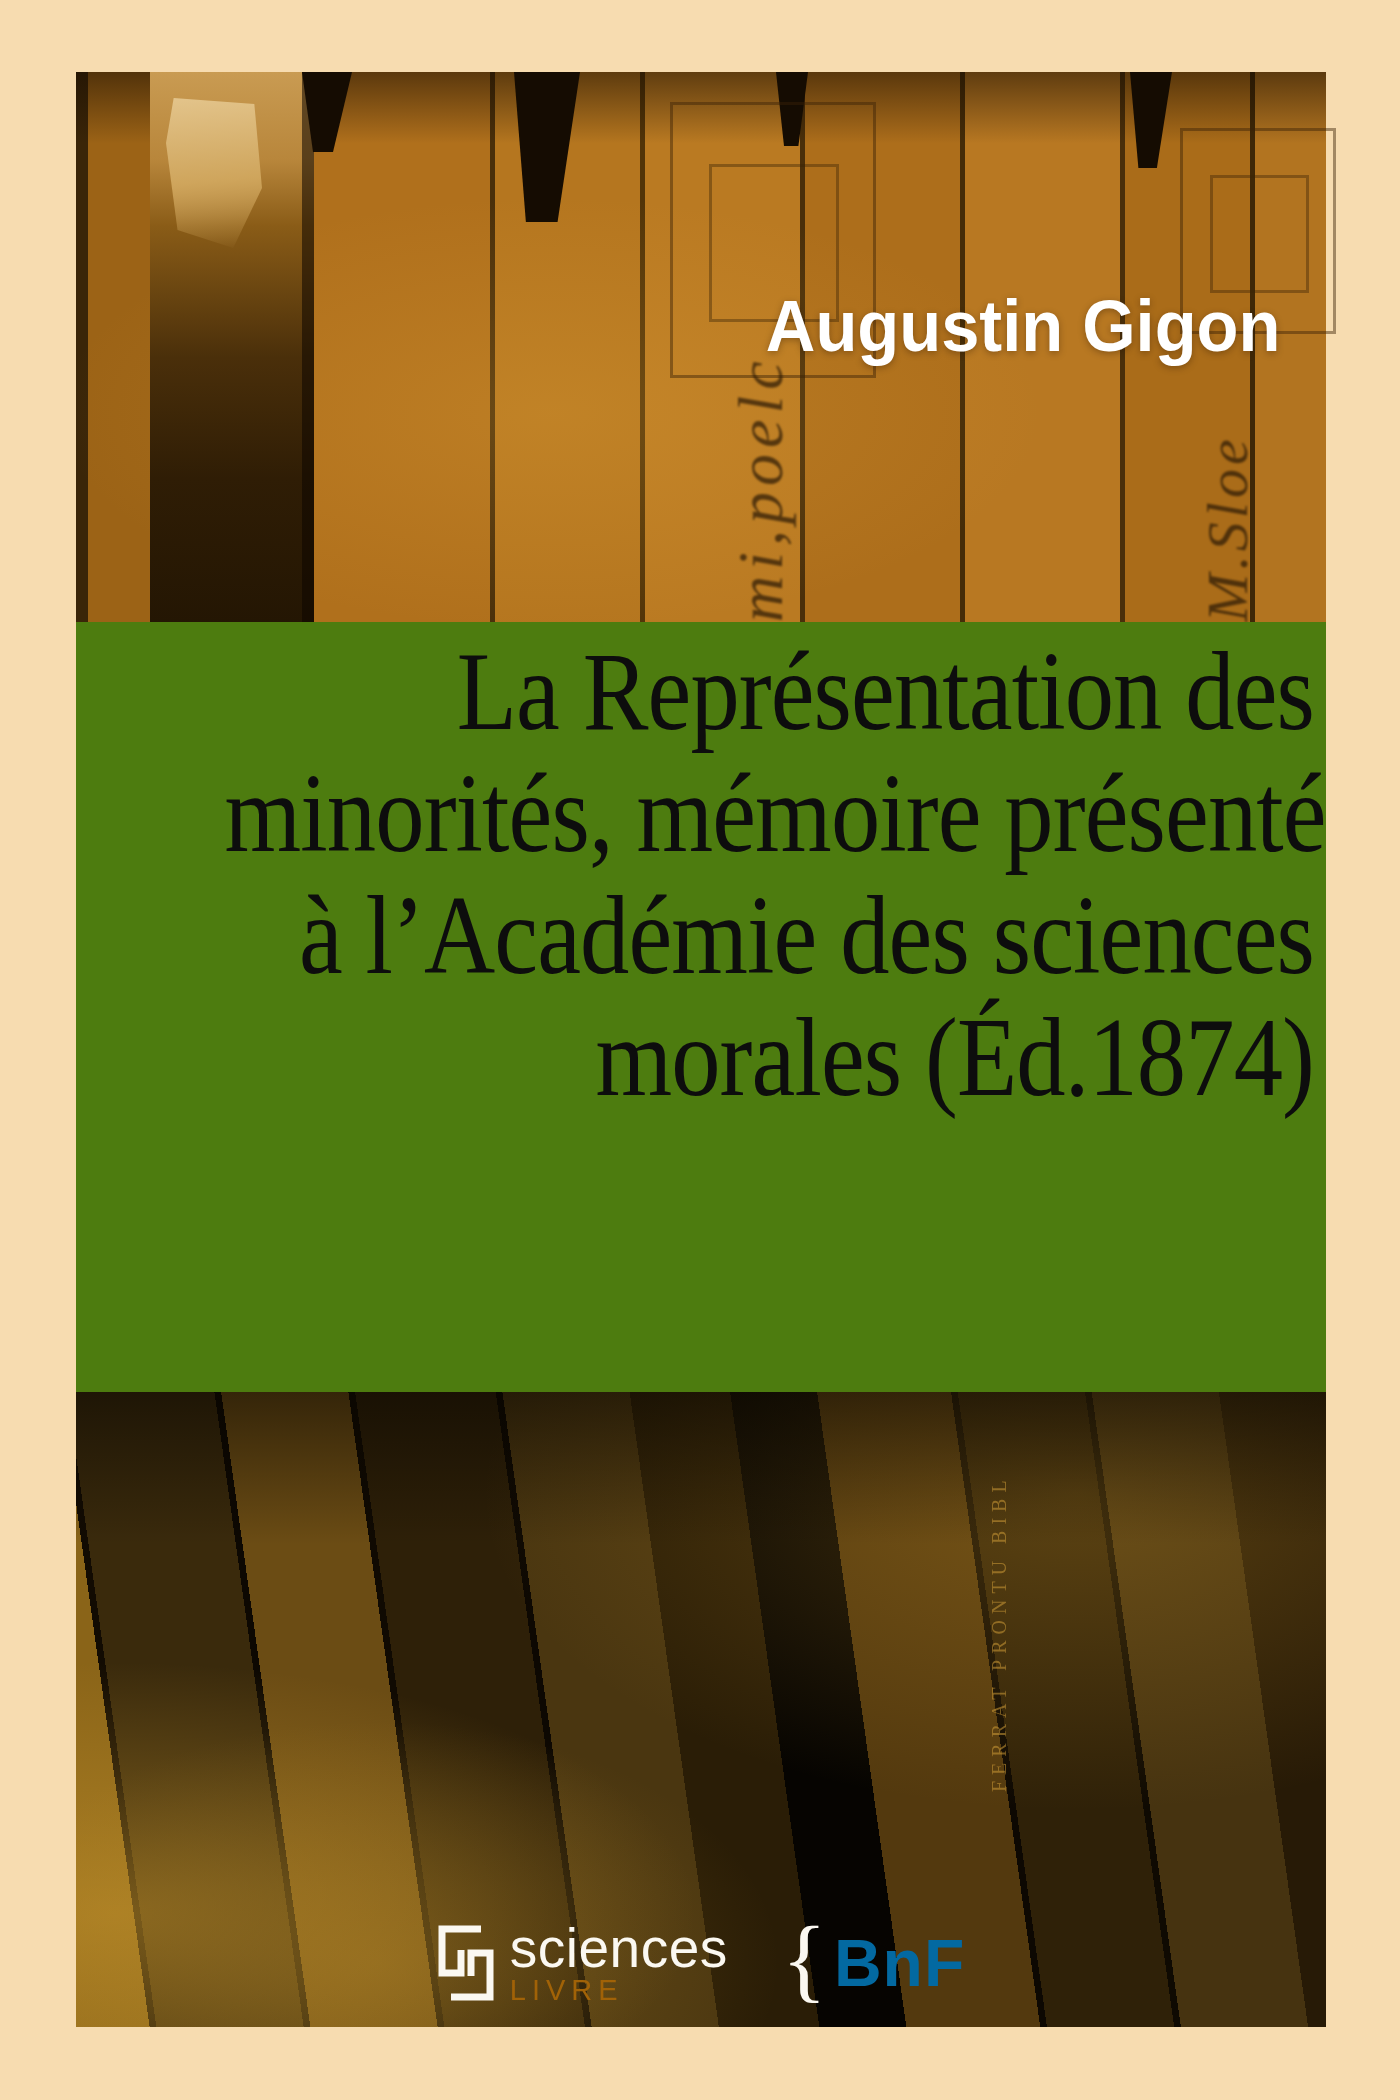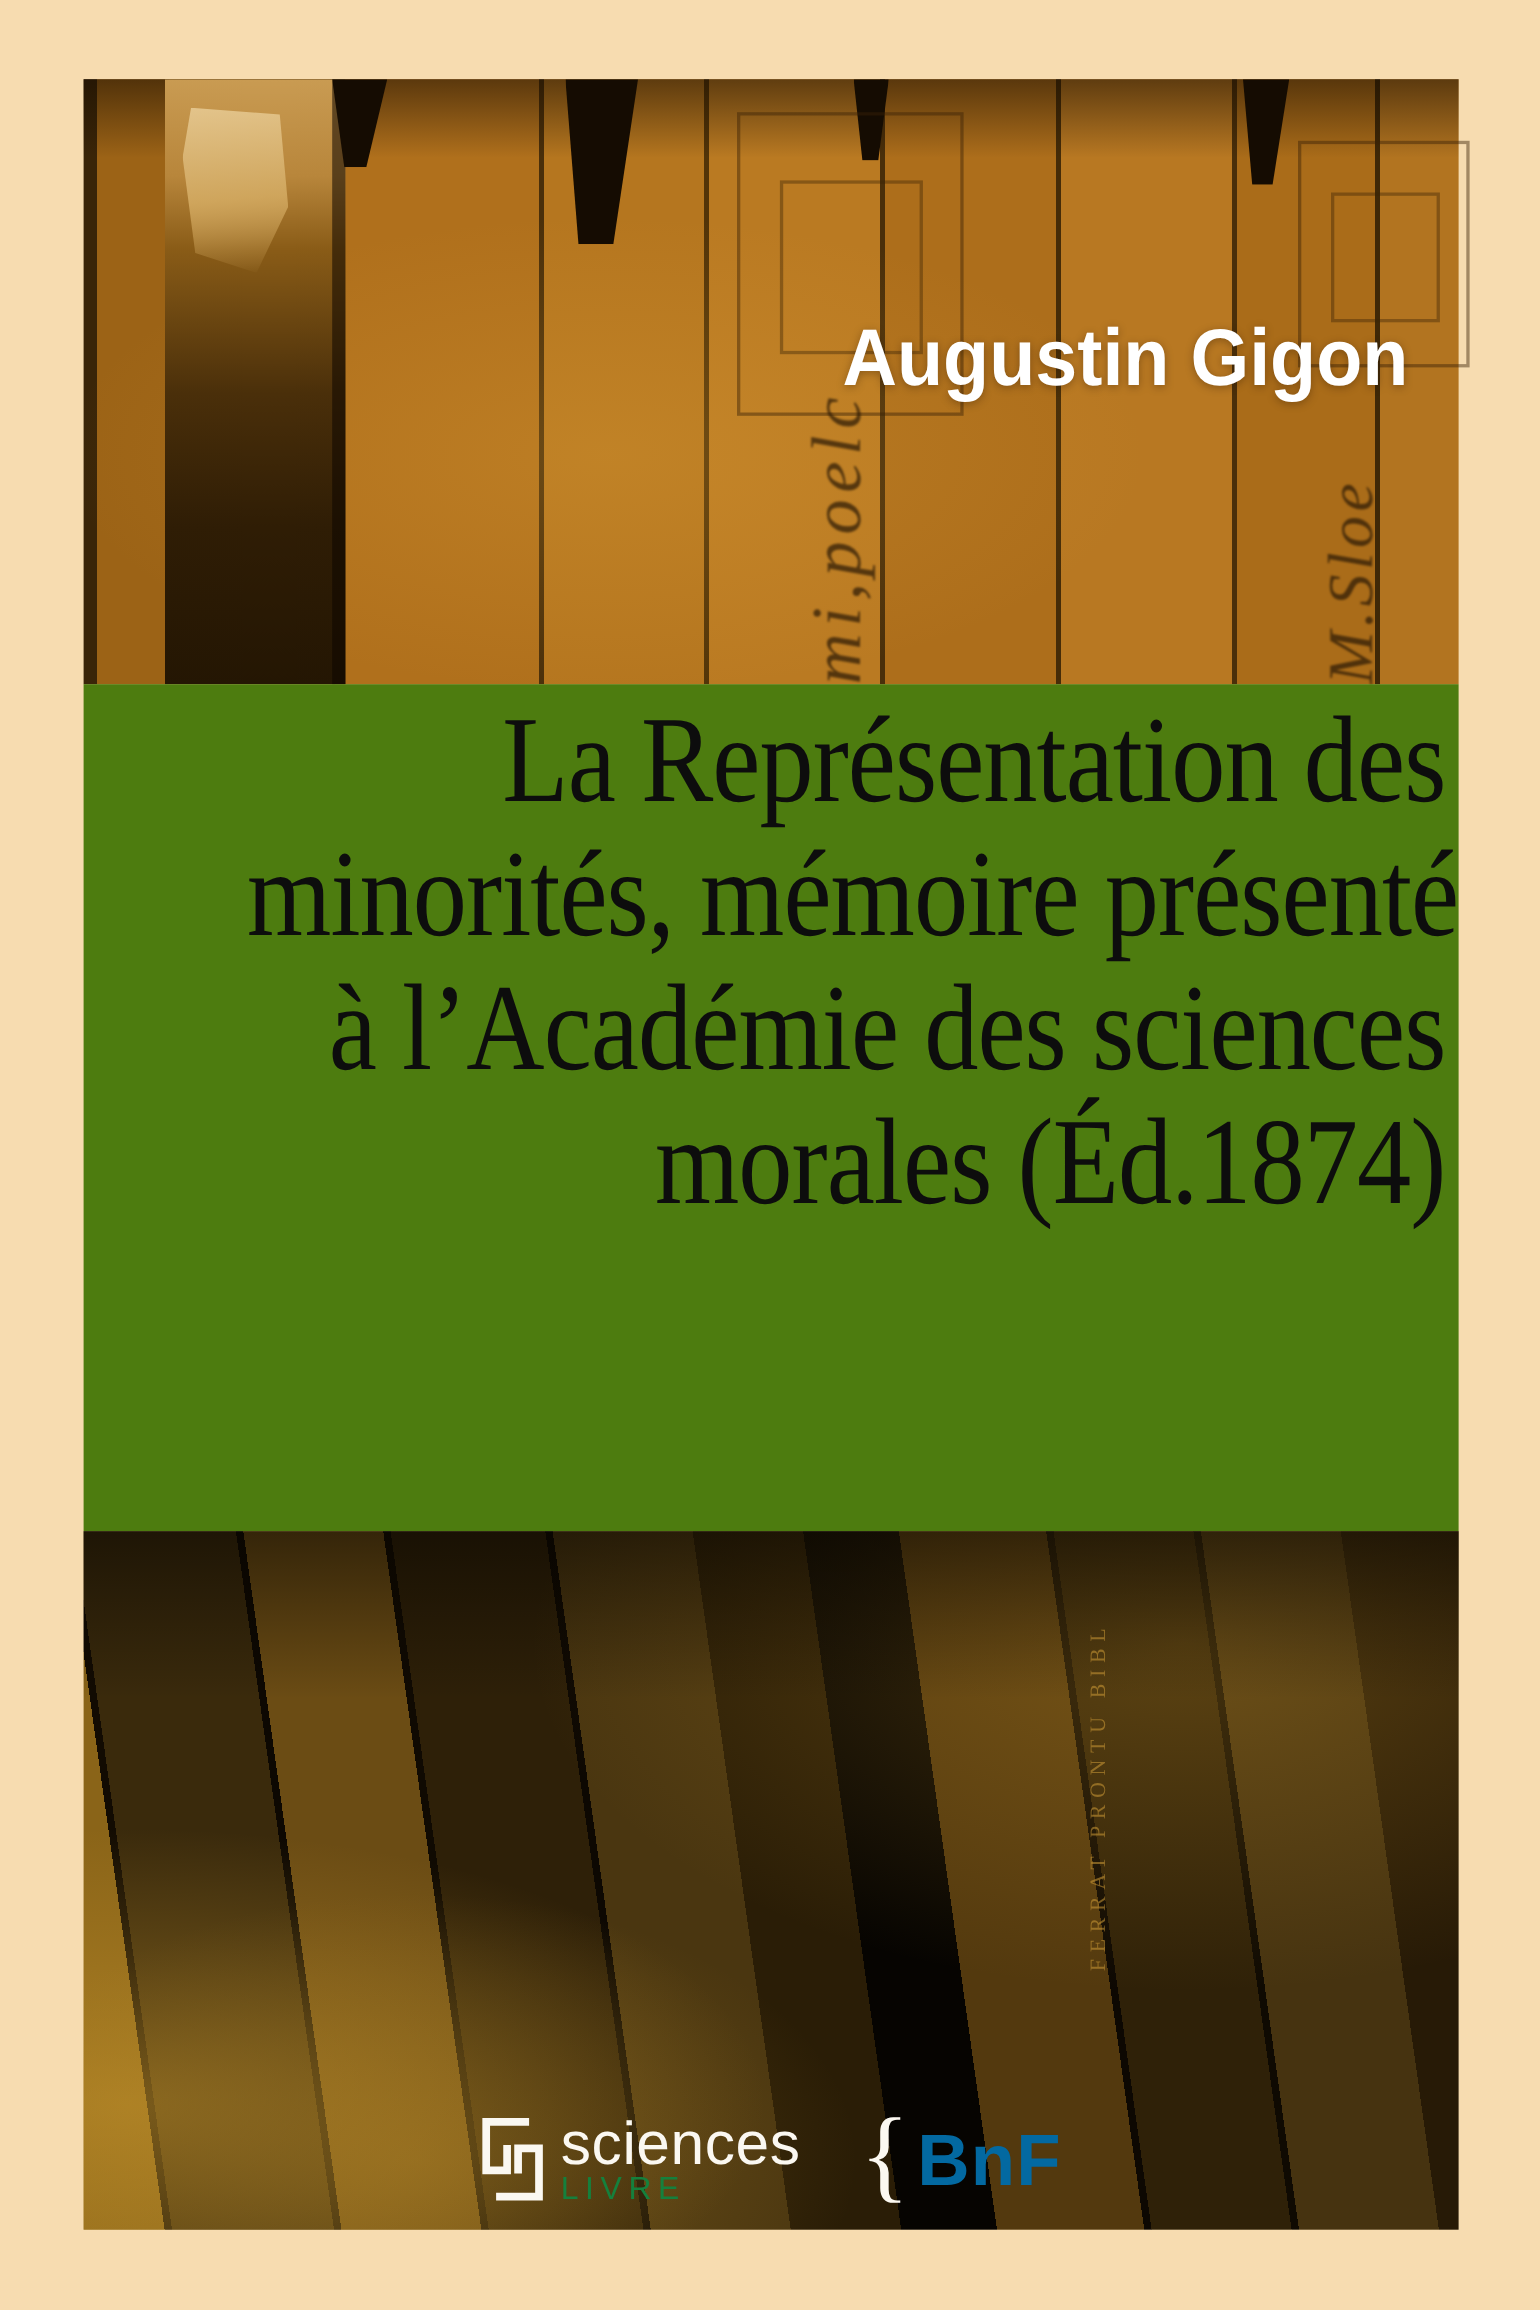--- a/index.html
+++ b/index.html
@@ -124,21 +124,21 @@
     color:rgba(205,155,55,0.55);filter:blur(0.6px);
   }
   
   .logos{
     position:absolute;left:76px;top:1917px;width:1250px;height:92px;
     display:flex;justify-content:center;align-items:center;gap:54px;
   }
   .hachette{display:flex;align-items:center;gap:15px;}
   .h-text{display:flex;flex-direction:column;align-items:flex-start;}
   .h-name{color:#fbf8f1;font-size:55px;line-height:52px;font-weight:400;letter-spacing:0.5px;}
-  .h-sub{color:#15803d;font-size:29px;line-height:30px;font-weight:400;letter-spacing:6px;margin-top:1px;}
+  .h-sub{color:#a16207;font-size:29px;line-height:30px;font-weight:400;letter-spacing:6px;margin-top:1px;}
   .bnf{display:flex;align-items:center;gap:7px;}
   .bnf-brace{font-family:"Liberation Serif",serif;color:#fbf8f1;font-size:94px;line-height:80px;font-weight:400;position:relative;top:-4px;}
   .bnf-name{color:#0369a1;font-size:66px;line-height:70px;font-weight:700;letter-spacing:1px;}
 </style>
 </head>
 <body>
 
 <div class="page">
 
   <div class="photo-top">

